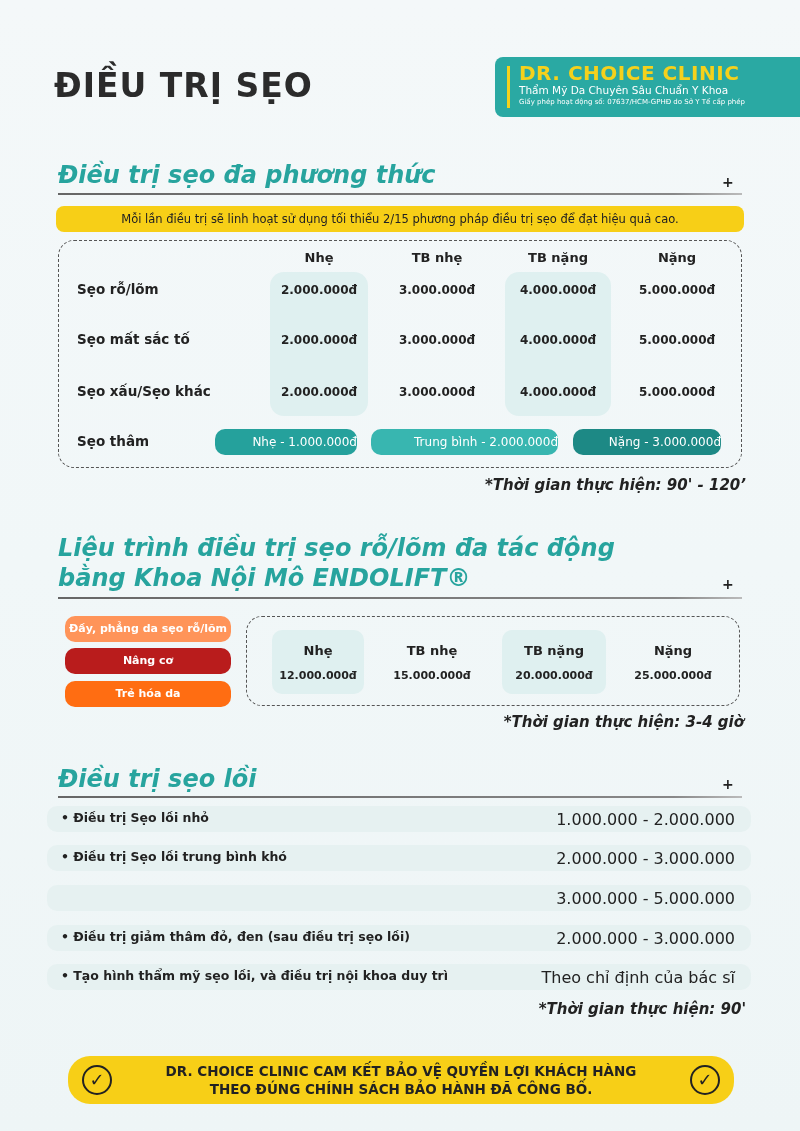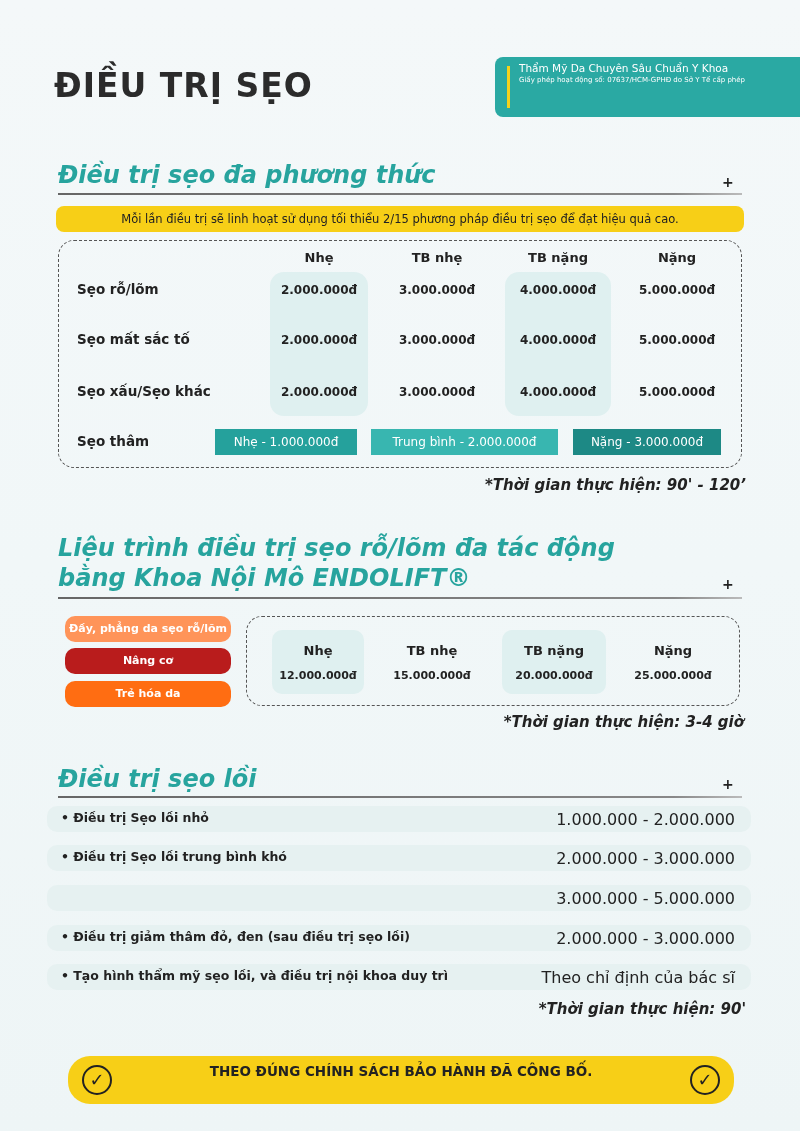--- a/index.html
+++ b/index.html
@@ -13,35 +13,36 @@
 .brand .lic{margin-left:10px;font-size:7px;color:#fff;line-height:11px}
 .sec-title{font-size:24px;font-style:italic;font-weight:bold;color:#27a49e;line-height:30px}
 .rule{height:2px;background:linear-gradient(90deg,#666,#888 90%,#bbb)}
 .plus{font-size:14px;font-weight:bold;color:#222}
 .notice{left:56px;top:206px;width:688px;height:26px;background:#f7cf17;border-radius:8px;font-size:11.5px;text-align:center;line-height:26px;color:#222}
 .dash-box{border:1.5px dashed #555;border-radius:16px}
 .col-hl{background:#dff0f0;border-radius:14px}
 .th{font-size:13px;font-weight:bold;text-align:center;width:110px}
 .td{font-size:12px;font-weight:bold;text-align:center;width:110px}
 .rowlabel{font-size:13.5px;font-weight:bold}
-.pill{height:26px;border-radius:0;color:#fff;font-size:12px;text-align:center;line-height:26px}
+.pill{height:26px;border-radius:10px;color:#fff;font-size:12px;text-align:right;line-height:26px}
 .note{font-size:15px;font-style:italic;font-weight:bold;color:#222;text-align:right}
 .orange{width:166px;height:26px;border-radius:10px;color:#fff;font-size:11px;font-weight:bold;text-align:center;line-height:26px}
 .list-row{left:47px;width:704px;height:26px;background:#e6f1f1;border-radius:10px;font-size:13px}
 .list-row .l{position:absolute;left:14px;top:4px;font-weight:bold;font-size:12.5px}
 .list-row .r{position:absolute;right:16px;top:4px;font-size:16px}
 .footer{left:68px;top:1056px;width:666px;height:48px;background:#f7cf17;border-radius:22px;text-align:center;font-size:13.5px;font-weight:bold;line-height:18px;padding-top:6px;color:#222}
 .check{position:absolute;top:9px;width:30px;height:30px;border:2.5px solid #222;border-radius:50%;font-size:18px;line-height:25px;text-align:center}
 </style>
 </head>
 <body>
 
 <div class="abs main-title">ĐIỀU TRỊ SẸO</div>
 <div class="abs brand">
   <div class="bar"></div>
+  <div class="name">DR. CHOICE CLINIC</div>
   <div class="sub">Thẩm Mỹ Da Chuyên Sâu Chuẩn Y Khoa</div>
   <div class="lic">Giấy phép hoạt động số: 07637/HCM-GPHĐ do Sở Y Tế cấp phép</div>
 </div>
 
 <div class="abs sec-title" style="left:58px;top:160px">Điều trị sẹo đa phương thức</div>
 <div class="abs plus" style="left:722px;top:174px">+</div>
 <div class="abs rule" style="left:58px;top:193px;width:684px"></div>
 <div class="abs notice">Mỗi lần điều trị sẽ linh hoạt sử dụng tối thiểu 2/15 phương pháp điều trị sẹo để đạt hiệu quả cao.</div>
 
 <div class="abs dash-box" style="left:58px;top:240px;width:684px;height:228px"></div>
@@ -123,15 +124,16 @@
 </div>
 <div class="abs list-row" style="top:964px">
   <span class="l">• Tạo hình thẩm mỹ sẹo lồi, và điều trị nội khoa duy trì</span>
   <span class="r">Theo chỉ định của bác sĩ</span>
 </div>
 
 <div class="abs note" style="right:54px;top:1000px">*Thời gian thực hiện: 90'</div>
 
 <div class="abs footer">
   <span class="check" style="left:14px">✓</span>
+  <div>DR. CHOICE CLINIC CAM KẾT BẢO VỆ QUYỀN LỢI KHÁCH HÀNG</div>
   <div>THEO ĐÚNG CHÍNH SÁCH BẢO HÀNH ĐÃ CÔNG BỐ.</div>
   <span class="check" style="right:14px">✓</span>
 </div>
 
 </body></html>

